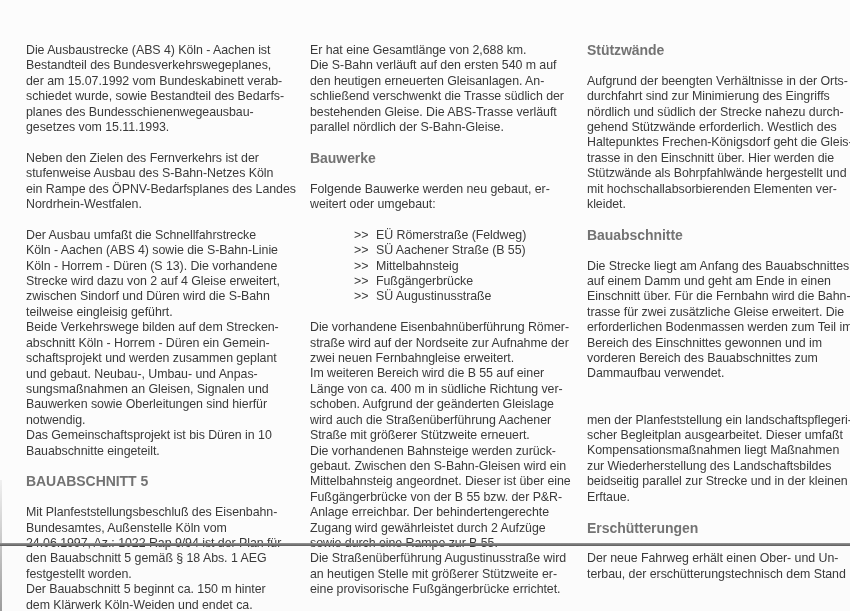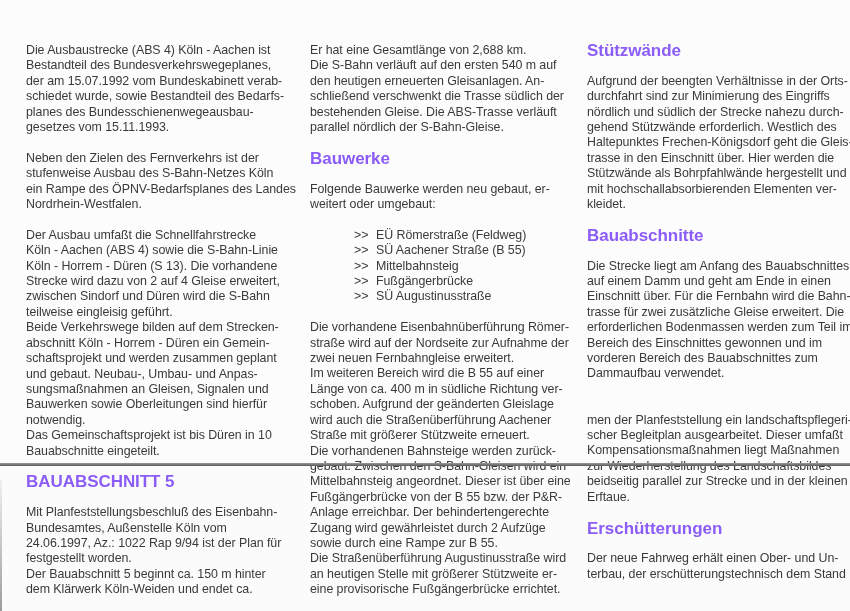--- a/index.html
+++ b/index.html
@@ -4,21 +4,21 @@
 <style>
   html, body { margin: 0; padding: 0; }
   body {
     width: 850px; height: 611px; overflow: hidden;
     background: #fbfbfb;
     font-family: "Liberation Sans", sans-serif;
     color: #3a3a3a;
     position: relative;
   }
   .page {
-    position: absolute; left: 0; top: 0; width: 850px; height: 466px;
+    position: absolute; left: 0; top: 0; width: 850px; height: 546px;
     background: #fcfcfc;
   }
   .scan-edge-bottom {
     position: absolute; left: 0; right: 0; bottom: 0; height: 3px;
     background: linear-gradient(#9a9a9a, #5a5a5a);
   }
   .scan-edge-left {
     position: absolute; left: 0; top: 480px; width: 2px; height: 131px;
     background: linear-gradient(#f0f0f0, #9c9c9c);
   }
@@ -26,21 +26,21 @@
     position: absolute; top: 43px;
     font-size: 12.4px; line-height: 15.4px;
     letter-spacing: -0.05px;
   }
   .col1 { left: 26px; width: 270px; }
   .col2 { left: 310px; width: 260px; }
   .col3 { left: 587px; width: 260px; }
   .block { margin: 0; }
   .block .ln { display: block; white-space: nowrap; }
   .gap { height: 15.4px; }
-  .heading { font-weight: bold; font-size: 17px; color: #8b5cf6; }
+  .heading { font-weight: bold; font-size: 14px; color: #737373; }
   .bullet { display: block; white-space: nowrap; margin-left: 44px; }
   .bullet .mark { display: inline-block; width: 22px; }
 </style>
 </head>
 <body>
 
 <div class="page">
   <div class="col col1" id="col-0">
       <div class="block">
         <span class="ln">Die Ausbaustrecke (ABS 4) Köln - Aachen ist</span>
@@ -75,20 +75,21 @@
         <span class="ln">Das Gemeinschaftsprojekt ist bis Düren in 10</span>
         <span class="ln">Bauabschnitte eingeteilt.</span>
       </div>
       <div class="gap"></div>
       <div class="heading">BAUABSCHNITT 5</div>
       <div class="gap"></div>
       <div class="block">
         <span class="ln">Mit Planfeststellungsbeschluß des Eisenbahn-</span>
         <span class="ln">Bundesamtes, Außenstelle Köln vom</span>
         <span class="ln">24.06.1997, Az.: 1022 Rap 9/94 ist der Plan für</span>
+        <span class="ln">den Bauabschnitt 5 gemäß § 18 Abs. 1 AEG</span>
         <span class="ln">festgestellt worden.</span>
         <span class="ln">Der Bauabschnitt 5 beginnt ca. 150 m hinter</span>
         <span class="ln">dem Klärwerk Köln-Weiden und endet ca.</span>
       </div>
     </div>
   <div class="col col2" id="col-1">
       <div class="block">
         <span class="ln">Er hat eine Gesamtlänge von 2,688 km.</span>
         <span class="ln">Die S-Bahn verläuft auf den ersten 540 m auf</span>
         <span class="ln">den heutigen erneuerten Gleisanlagen. An-</span>

